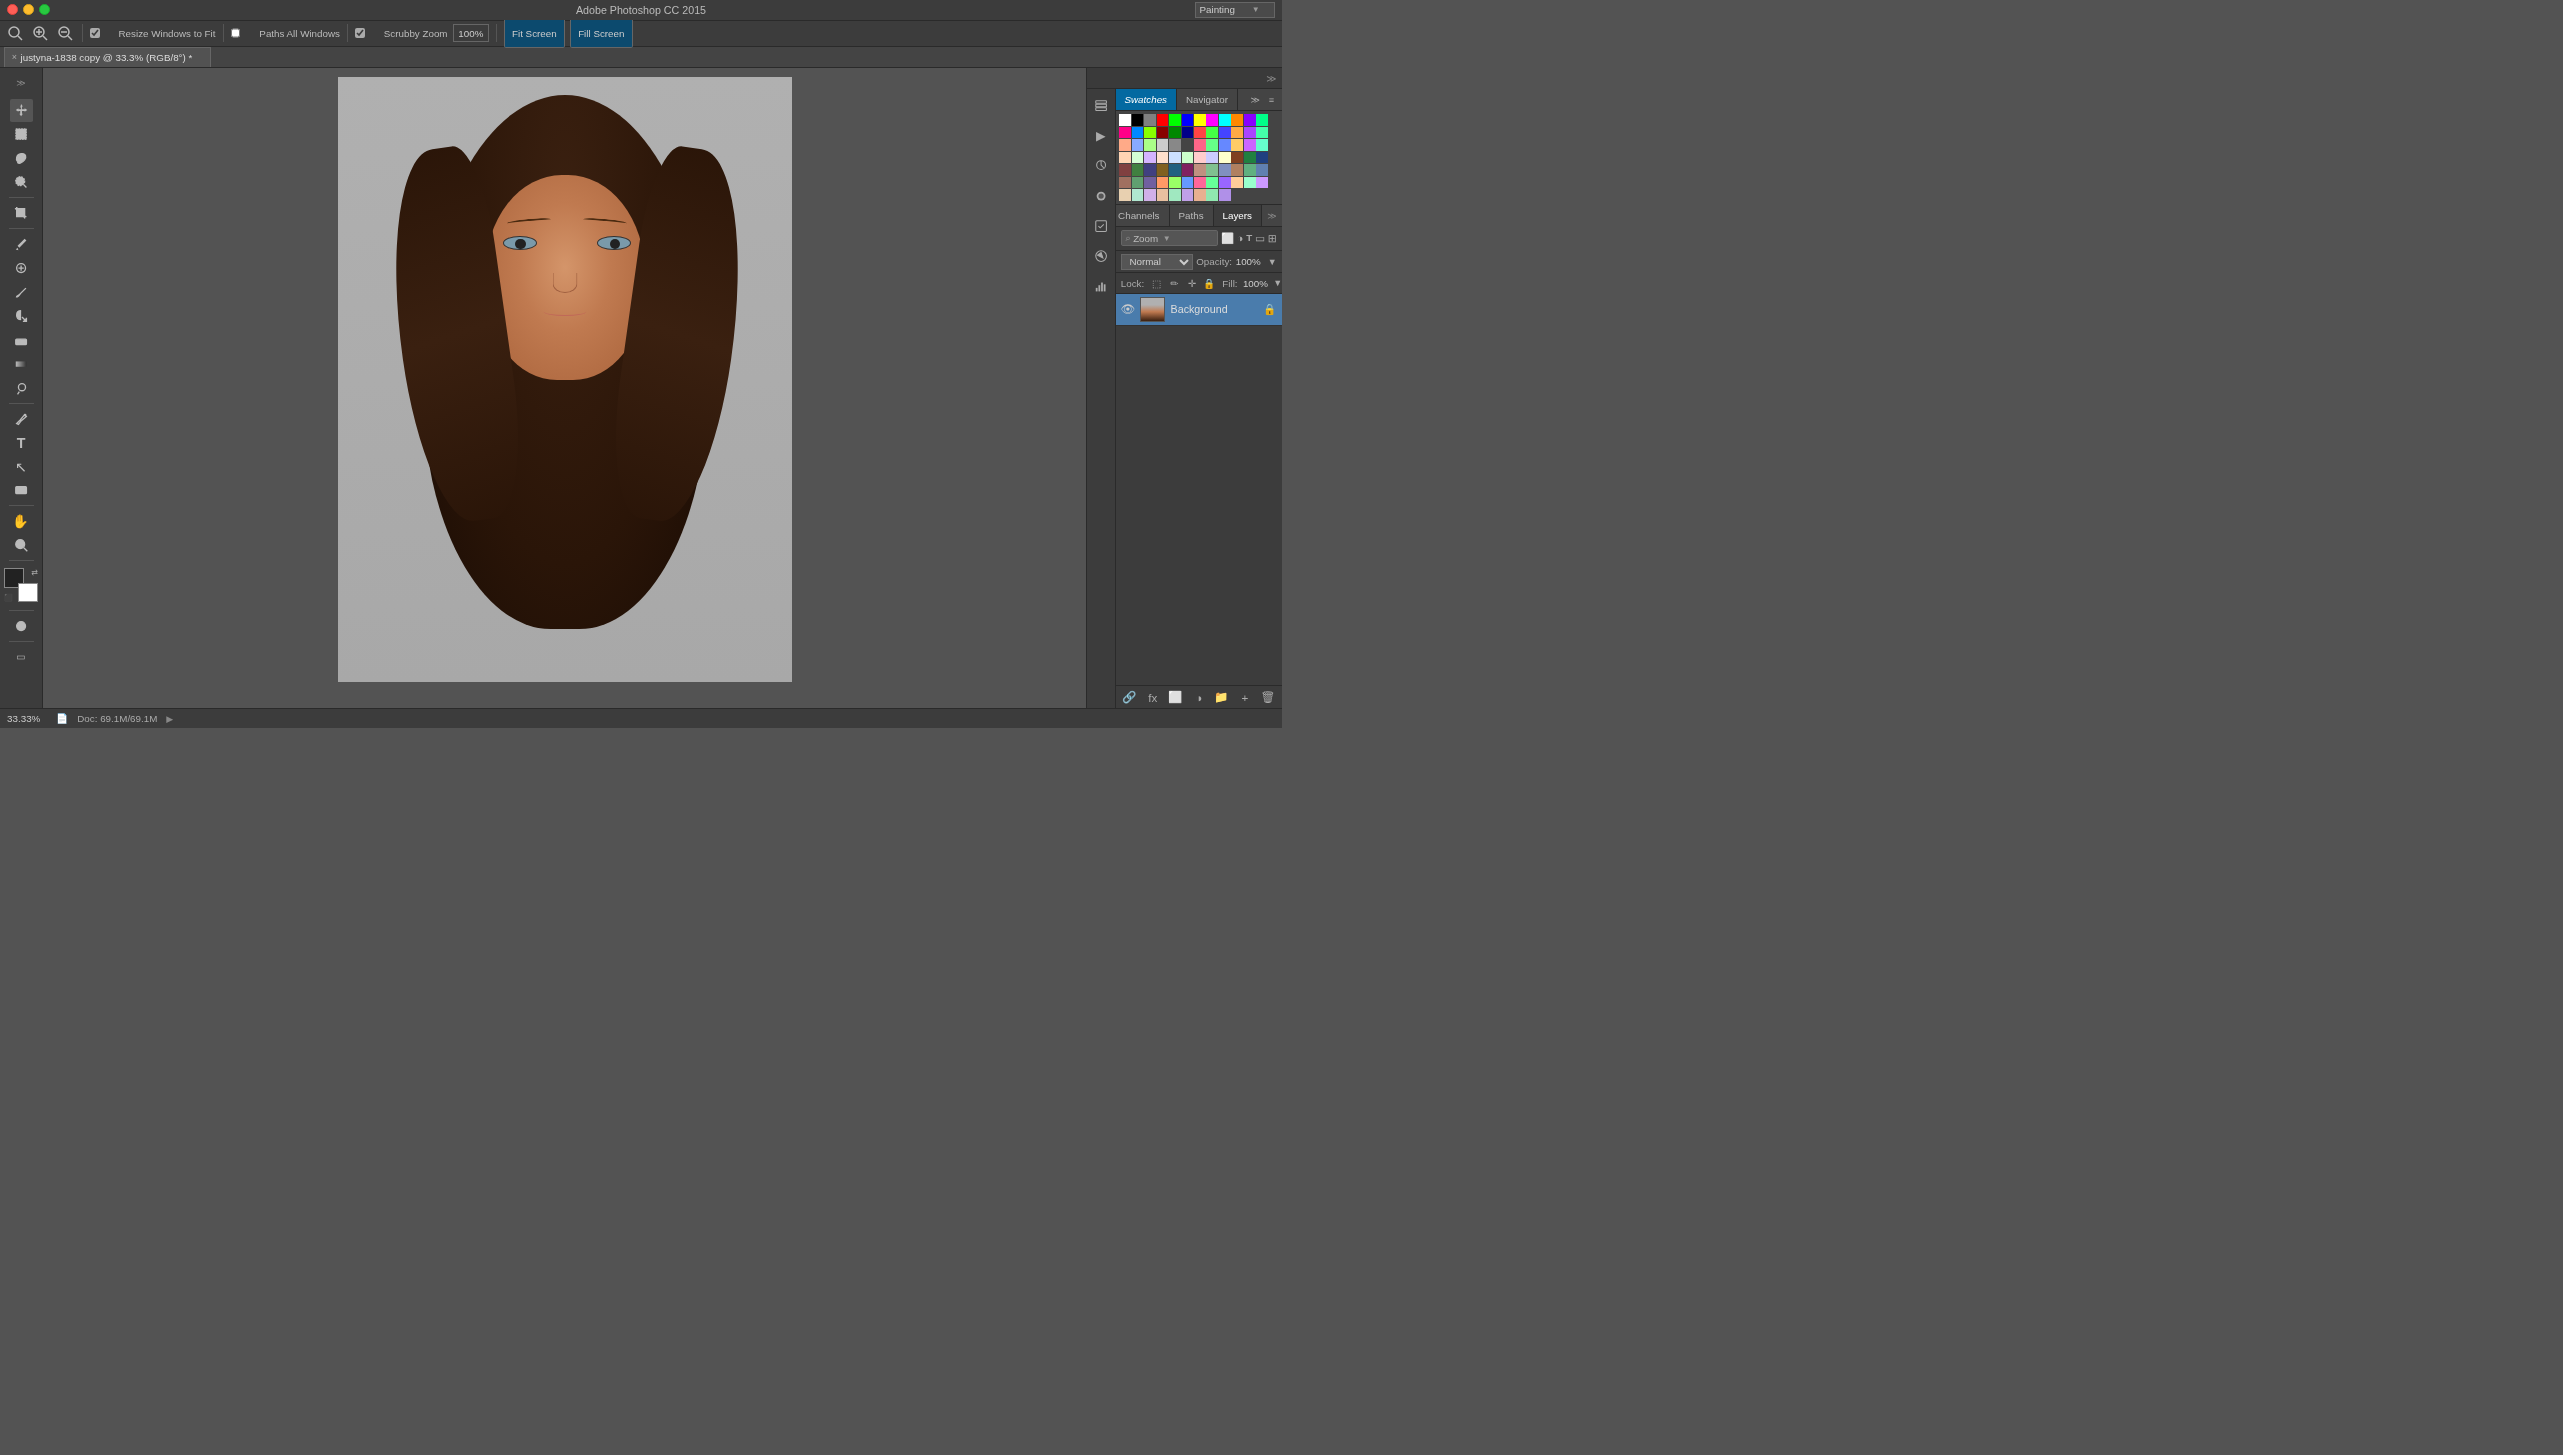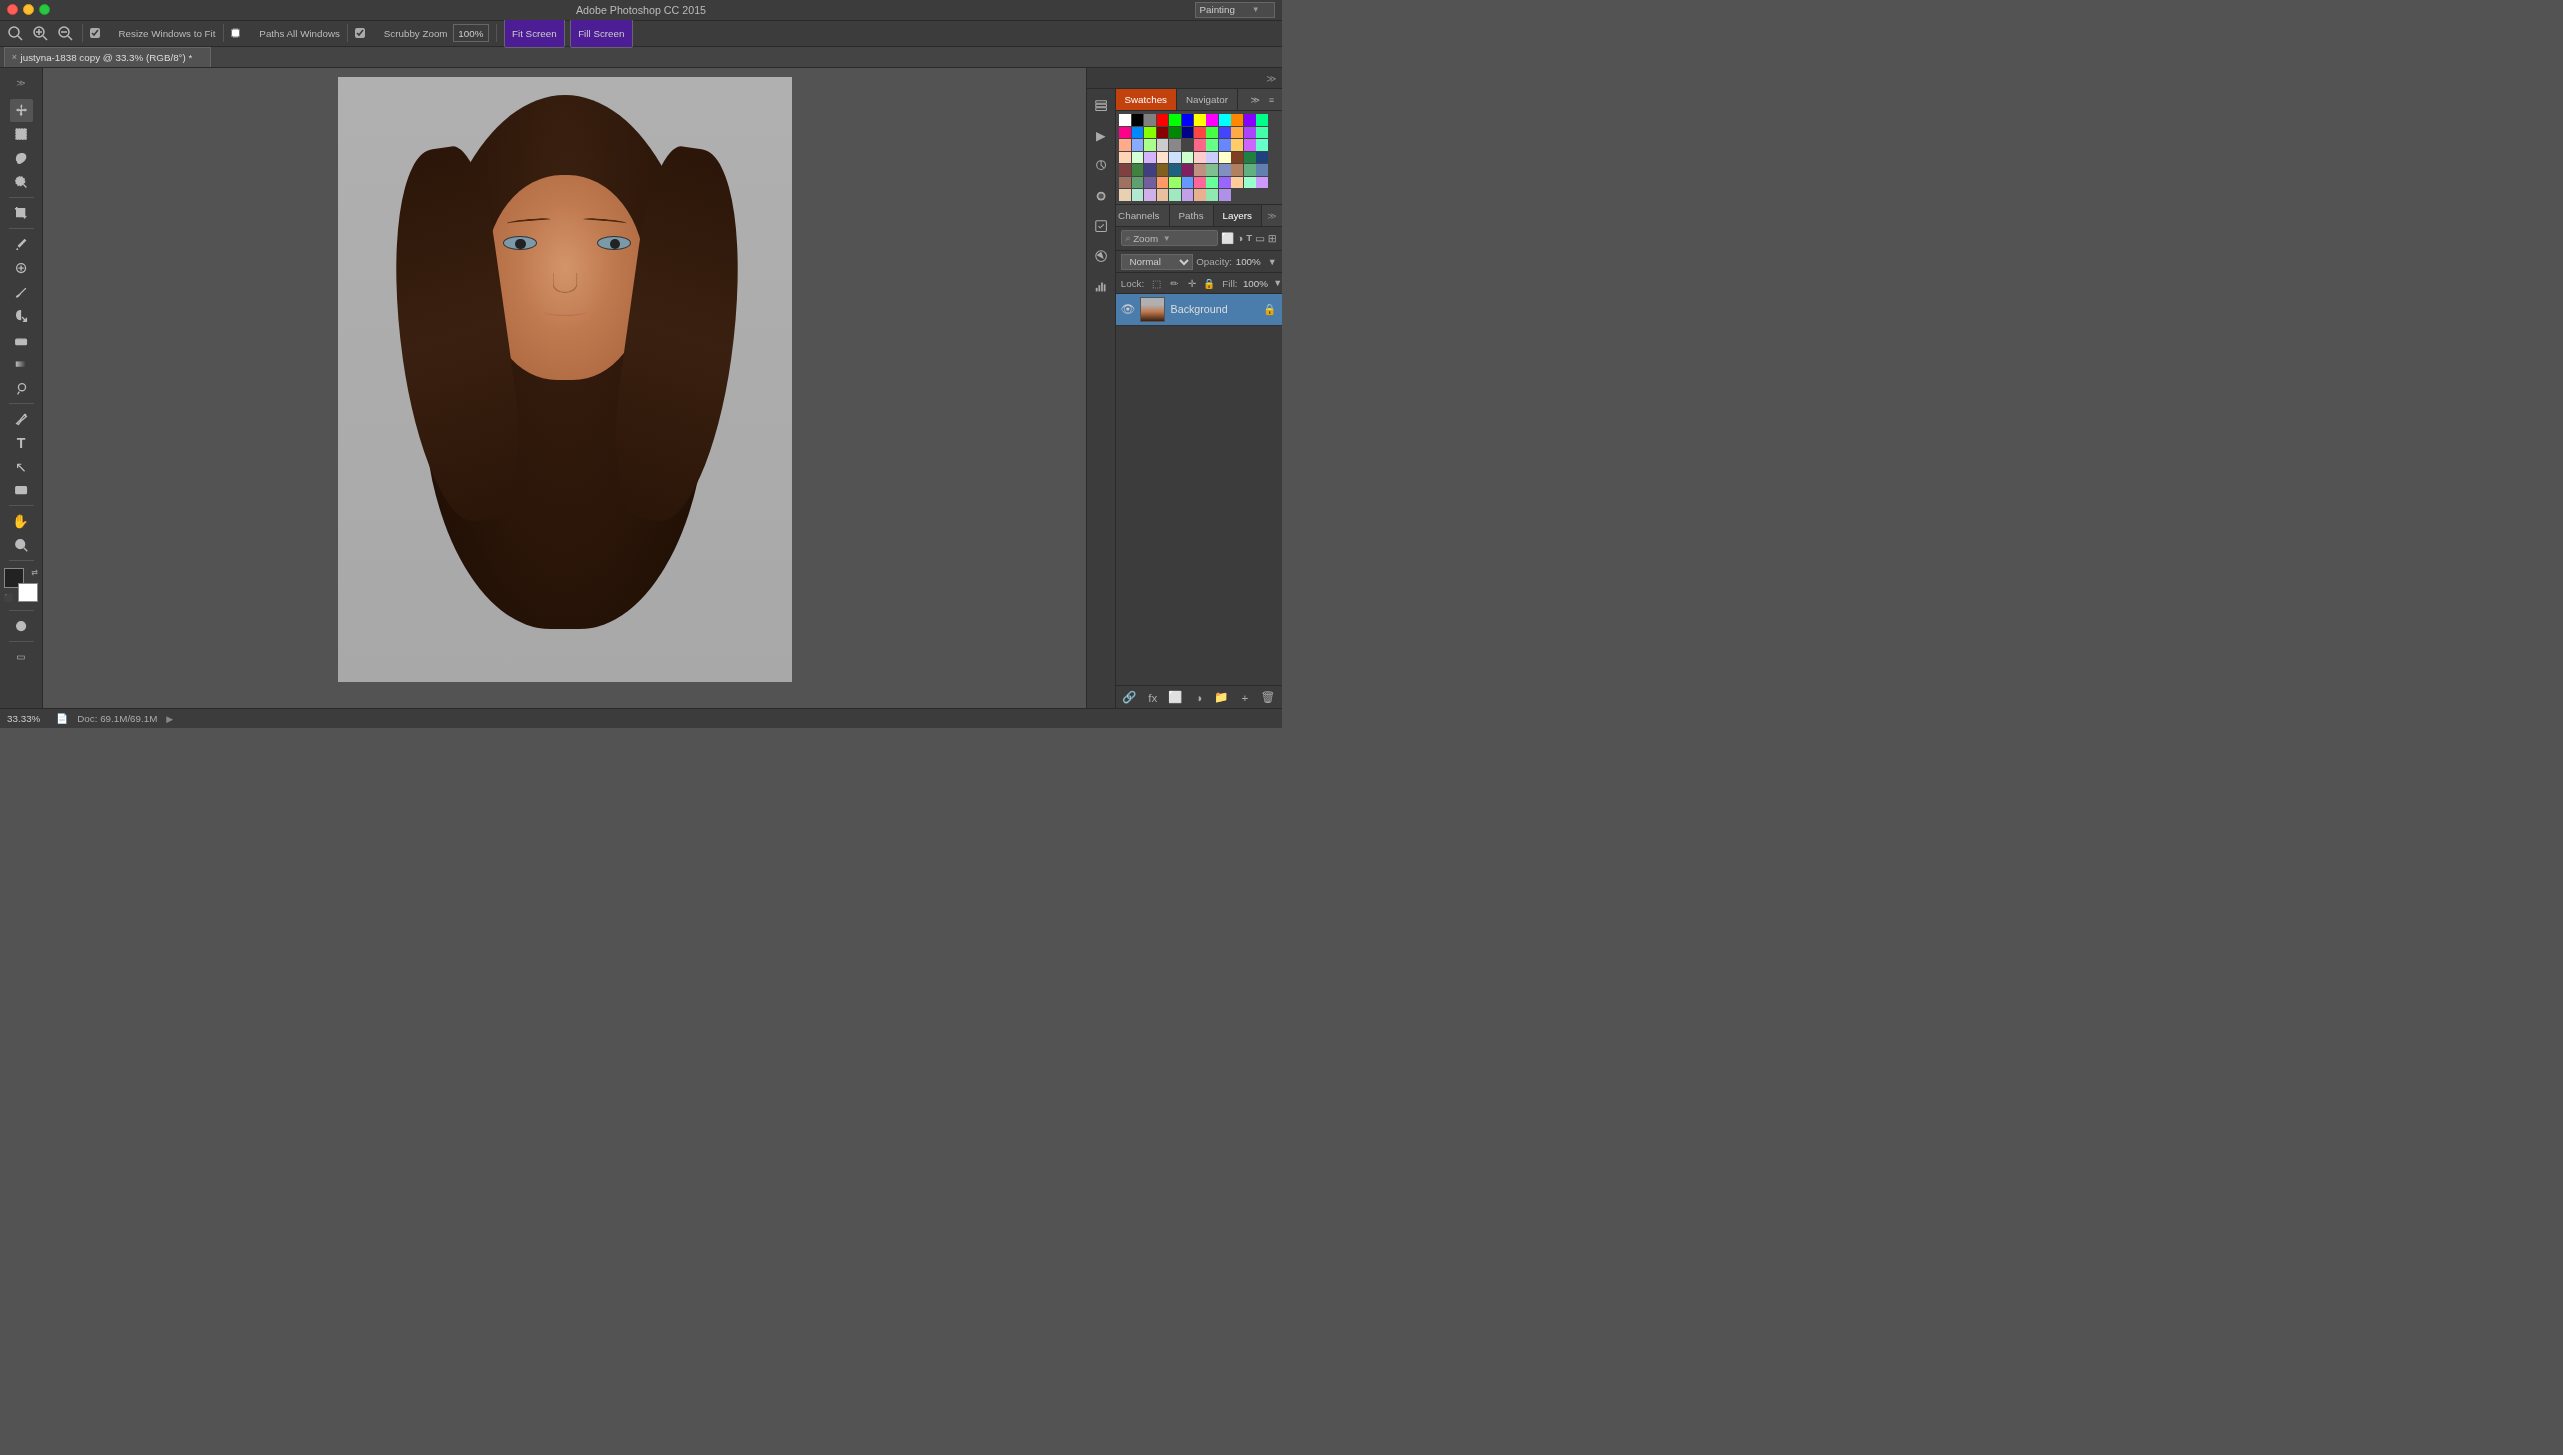--- a/index.html
+++ b/index.html
@@ -91,21 +91,21 @@
       gap: 19px;
       color: #bbb;
       font-size: 9.8px;
     }
     .options-checkbox input[type=checkbox] {
       width: 9.8px;
       height: 9.8px;
       accent-color: #aaa;
     }
     .options-btn {
-      background: #4c1d95;
+      background: #0c4a6e;
       border: 0.9px solid #666;
       color: #ccc;
       font-size: 9.8px;
       padding: 0.9px 7.1px;
       height: 30px;
       cursor: pointer;
       border-radius: 1.8px;
       display: flex;
       align-items: center;
     }
@@ -345,22 +345,23 @@
       padding: 0 9px;
       height: 21.4px;
       display: flex;
       align-items: center;
       font-size: 9.8px;
       color: #bbb;
       cursor: pointer;
       border-right: 0.9px solid #2a2a2a;
     }
     .panel-tab.active {
-      background: #c2410c;
+      background: #0369a1;
       color: #fff;
+      font-style: italic;
     }
     .panel-tab-actions {
       margin-left: auto;
       display: flex;
       gap: 1.8px;
       padding-right: 3.6px;
     }
     .panel-tab-action-btn {
       width: 14.2px;
       height: 14.2px;

